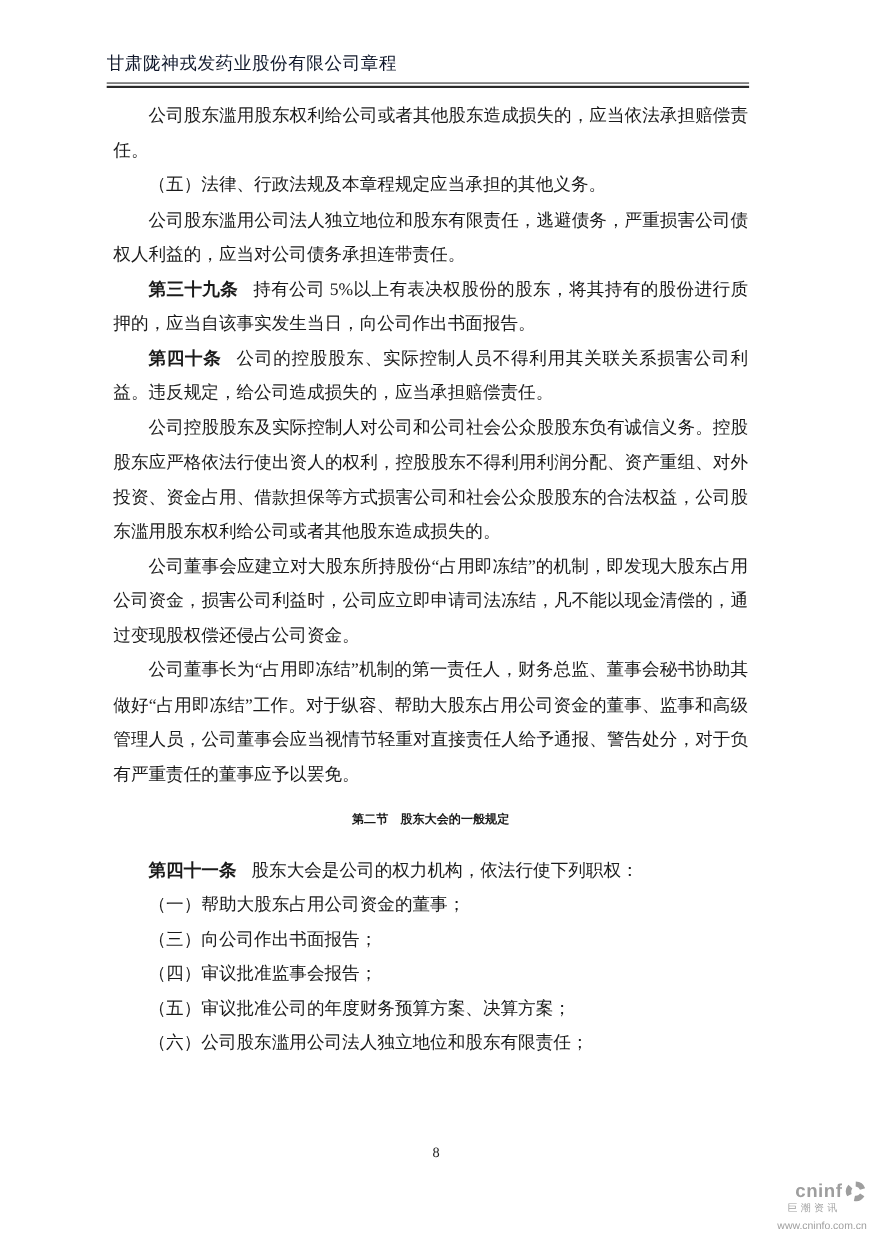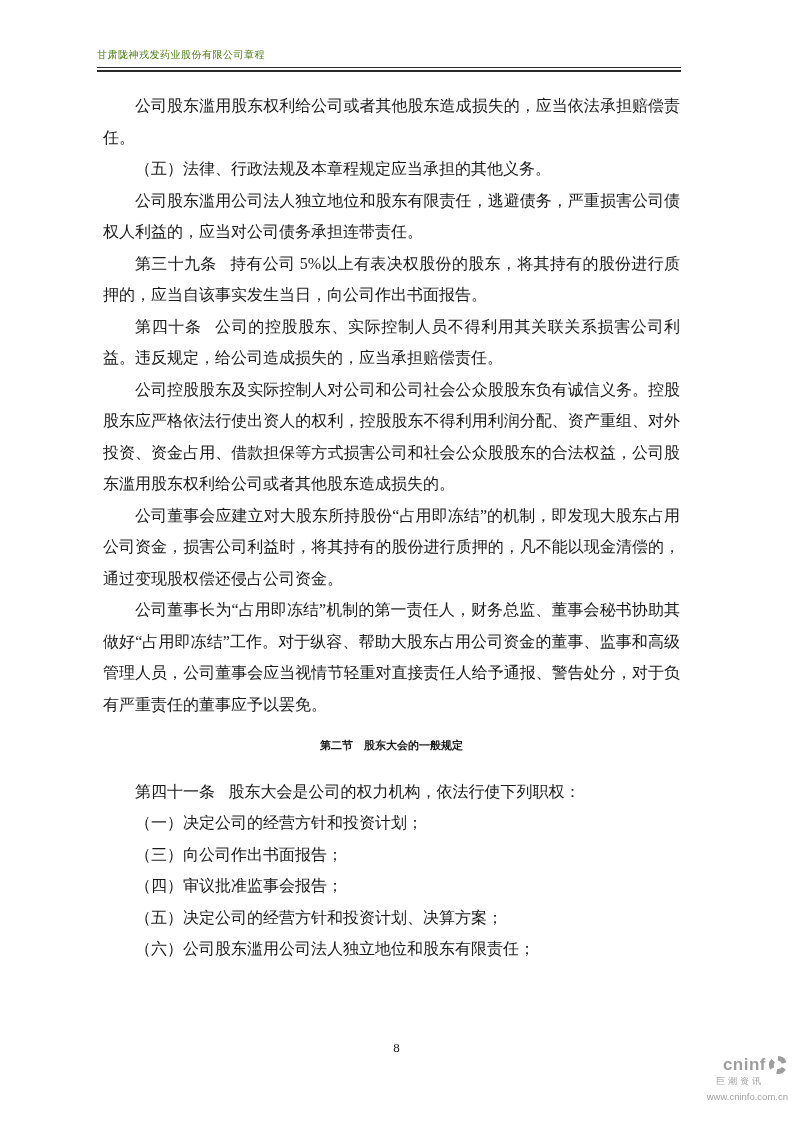--- a/index.html
+++ b/index.html
@@ -18,23 +18,23 @@
   }
   
   .header {
     position: absolute;
     top: 0;
     left: 97px;
     right: 112px;
     padding-top: 48px;
   }
   .header-title {
-    font-size: 10px;
+    font-size: 16px;
     line-height: 1.35;
-    color: #4d7c0f;
+    color: #0f172a;
     letter-spacing: 0.5px;
   }
   .header-rule {
     margin-top: 5px;
     height: 2px;
     border-top: 1px solid #2a2a2a;
     border-bottom: 2px solid #2a2a2a;
   }
   
   .doc-body {
@@ -45,21 +45,21 @@
   }
   .para {
     margin: 0;
     font-size: 16px;
     line-height: 31.5px;
     text-align: justify;
     text-indent: 2em;
     word-break: break-all;
   }
   .para .lead {
-    font-weight: normal;
+    font-weight: bold;
     margin-right: 0.85em;
   }
   .section-heading {
     margin: 10px 0 14px 0;
     font-size: 11px;
     font-weight: bold;
     line-height: 31.5px;
     text-align: center;
     text-indent: 0;
   }
@@ -69,21 +69,21 @@
     top: 1040px;
     left: 0;
     right: 0;
     text-align: center;
     font-size: 13px;
     color: #1a1a1a;
   }
   .footer-logo {
     position: absolute;
     right: 5px;
-    bottom: 20px;
+    bottom: 2px;
     color: #9e9e9e;
     font-family: "Liberation Sans", sans-serif;
   }
   .brand-row {
     display: flex;
     align-items: center;
     justify-content: flex-end;
   }
   .brand-text {
     font-weight: bold;
@@ -95,20 +95,21 @@
     margin-left: 2px;
     display: block;
   }
   .brand-cn {
     font-size: 9px;
     letter-spacing: 3px;
     text-align: right;
     margin-right: 24px;
     margin-top: 1px;
     line-height: 1.2;
+    font-family: Liberation Mono, monospace;
   }
   .brand-url {
     font-size: 9.5px;
     text-align: right;
     margin-top: 4px;
     line-height: 1.2;
   }
 </style>
 </head>
 <body>
@@ -120,28 +121,28 @@
     <div class="header-rule"></div>
   </div>
 
   <div class="doc-body" id="doc-body">
       <p class="para">公司股东滥用股东权利给公司或者其他股东造成损失的，应当依法承担赔偿责任。</p>
       <p class="para">（五）法律、行政法规及本章程规定应当承担的其他义务。</p>
       <p class="para">公司股东滥用公司法人独立地位和股东有限责任，逃避债务，严重损害公司债权人利益的，应当对公司债务承担连带责任。</p>
       <p class="para"><b class="lead">第三十九条</b>持有公司 5%以上有表决权股份的股东，将其持有的股份进行质押的，应当自该事实发生当日，向公司作出书面报告。</p>
       <p class="para"><b class="lead">第四十条</b>公司的控股股东、实际控制人员不得利用其关联关系损害公司利益。违反规定，给公司造成损失的，应当承担赔偿责任。</p>
       <p class="para">公司控股股东及实际控制人对公司和公司社会公众股股东负有诚信义务。控股股东应严格依法行使出资人的权利，控股股东不得利用利润分配、资产重组、对外投资、资金占用、借款担保等方式损害公司和社会公众股股东的合法权益，公司股东滥用股东权利给公司或者其他股东造成损失的。</p>
-      <p class="para">公司董事会应建立对大股东所持股份“占用即冻结”的机制，即发现大股东占用公司资金，损害公司利益时，将其持有的股份进行质押的，凡不能以现金清偿的，通过变现股权偿还侵占公司资金。</p>
+      <p class="para">公司董事会应建立对大股东所持股份“占用即冻结”的机制，即发现大股东占用公司资金，损害公司利益时，公司应立即申请司法冻结，凡不能以现金清偿的，通过变现股权偿还侵占公司资金。</p>
       <p class="para">公司董事长为“占用即冻结”机制的第一责任人，财务总监、董事会秘书协助其做好“占用即冻结”工作。对于纵容、帮助大股东占用公司资金的董事、监事和高级管理人员，公司董事会应当视情节轻重对直接责任人给予通报、警告处分，对于负有严重责任的董事应予以罢免。</p>
       <h2 class="section-heading">第二节　股东大会的一般规定</h2>
       <p class="para"><b class="lead">第四十一条</b>股东大会是公司的权力机构，依法行使下列职权：</p>
-      <p class="para">（一）决定公司的经营方针和投资计划；</p>
+      <p class="para">（一）帮助大股东占用公司资金的董事；</p>
       <p class="para">（三）向公司作出书面报告；</p>
       <p class="para">（四）审议批准监事会报告；</p>
-      <p class="para">（五）决定公司的经营方针和投资计划、决算方案；</p>
+      <p class="para">（五）审议批准公司的年度财务预算方案、决算方案；</p>
       <p class="para">（六）公司股东滥用公司法人独立地位和股东有限责任；</p>
     </div>
 
   <div class="page-number">8</div>
 
   <div class="footer-logo">
     <div class="brand-row">
       <span class="brand-text">cninf</span>
       <svg class="swirl" width="20" height="20" viewBox="0 0 24 24" aria-hidden="true">
         <g fill="#9e9e9e">

